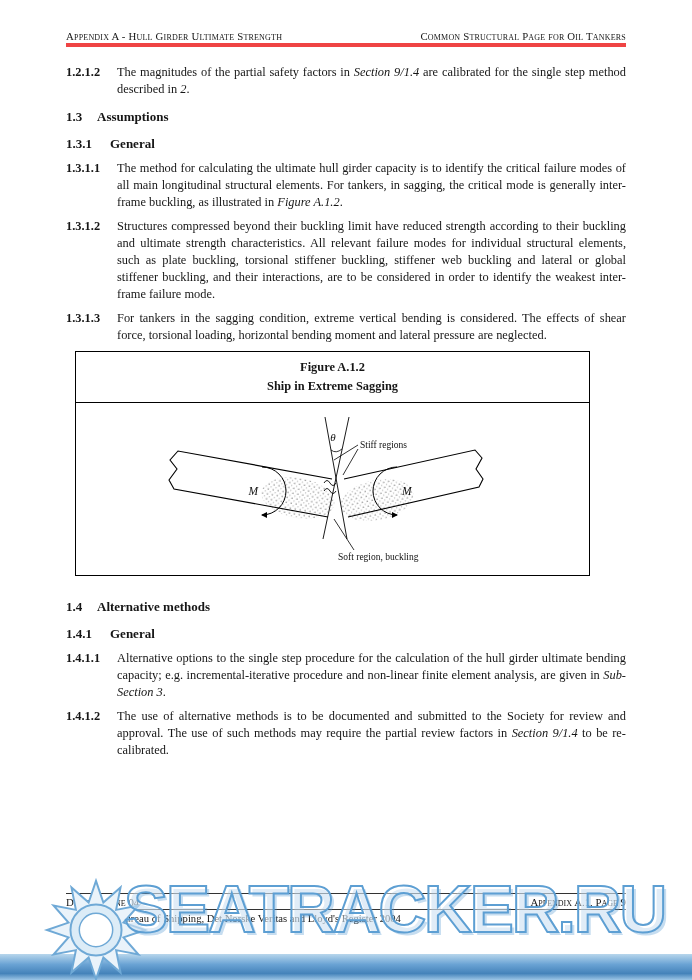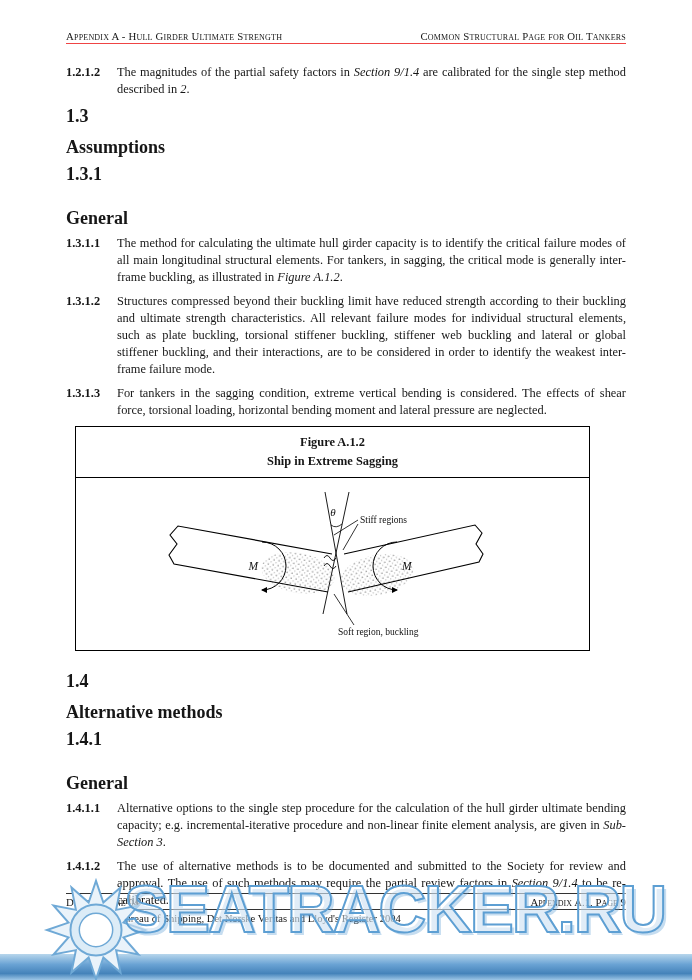--- a/index.html
+++ b/index.html
@@ -6,29 +6,29 @@
   html,body { background:#ffffff; }
   .page {
     position:relative; width:692px; height:980px; margin:0 auto;
     background:#ffffff; color:#161616; overflow:hidden;
     font-family:"Liberation Serif", serif;
   }
   
   .hdr {
     position:absolute; top:30px; left:66px; width:560px;
     display:flex; justify-content:space-between; align-items:flex-end;
-    border-bottom:1px solid #ef4444; padding-bottom:1px;
+    border-bottom:4px solid #ef4444; padding-bottom:1px;
     font-size:10.8px; font-variant:small-caps; letter-spacing:.2px;
   }
   
   .content { position:absolute; top:64px; left:66px; width:560px; font-size:12.4px; line-height:17px; }
   .para { display:flex; margin-bottom:7px; }
   .pnum { flex:0 0 51px;font-weight:bold; }
   .ptext { flex:1; text-align:justify; }
-  .hsec { display:flex; font-weight:bold; font-size:18px; margin:10px 0 8px;flex-direction:column; }
+  .hsec { display:flex; font-weight:bold; font-size:13px; margin:10px 0 8px; }
   .hnum { flex:0 0 31px; }
   .hnum.sub { flex:0 0 44px; }
   
   .figbox { width:515px; margin:6px 0 22px 9px; border:1px solid #000; background:#fff; }
   .figtitle { text-align:center; font-weight:bold; font-size:12.4px; line-height:19px; padding:6px 0; border-bottom:1px solid #000; }
   .figdiagram { height:172px; position:relative; }
   .figdiagram svg { display:block; }
   svg text { font-family:"Liberation Serif", serif; fill:#111; }
   
   .ftr { position:absolute; top:893px; left:66px; width:560px; font-size:10.8px; z-index:1; }

